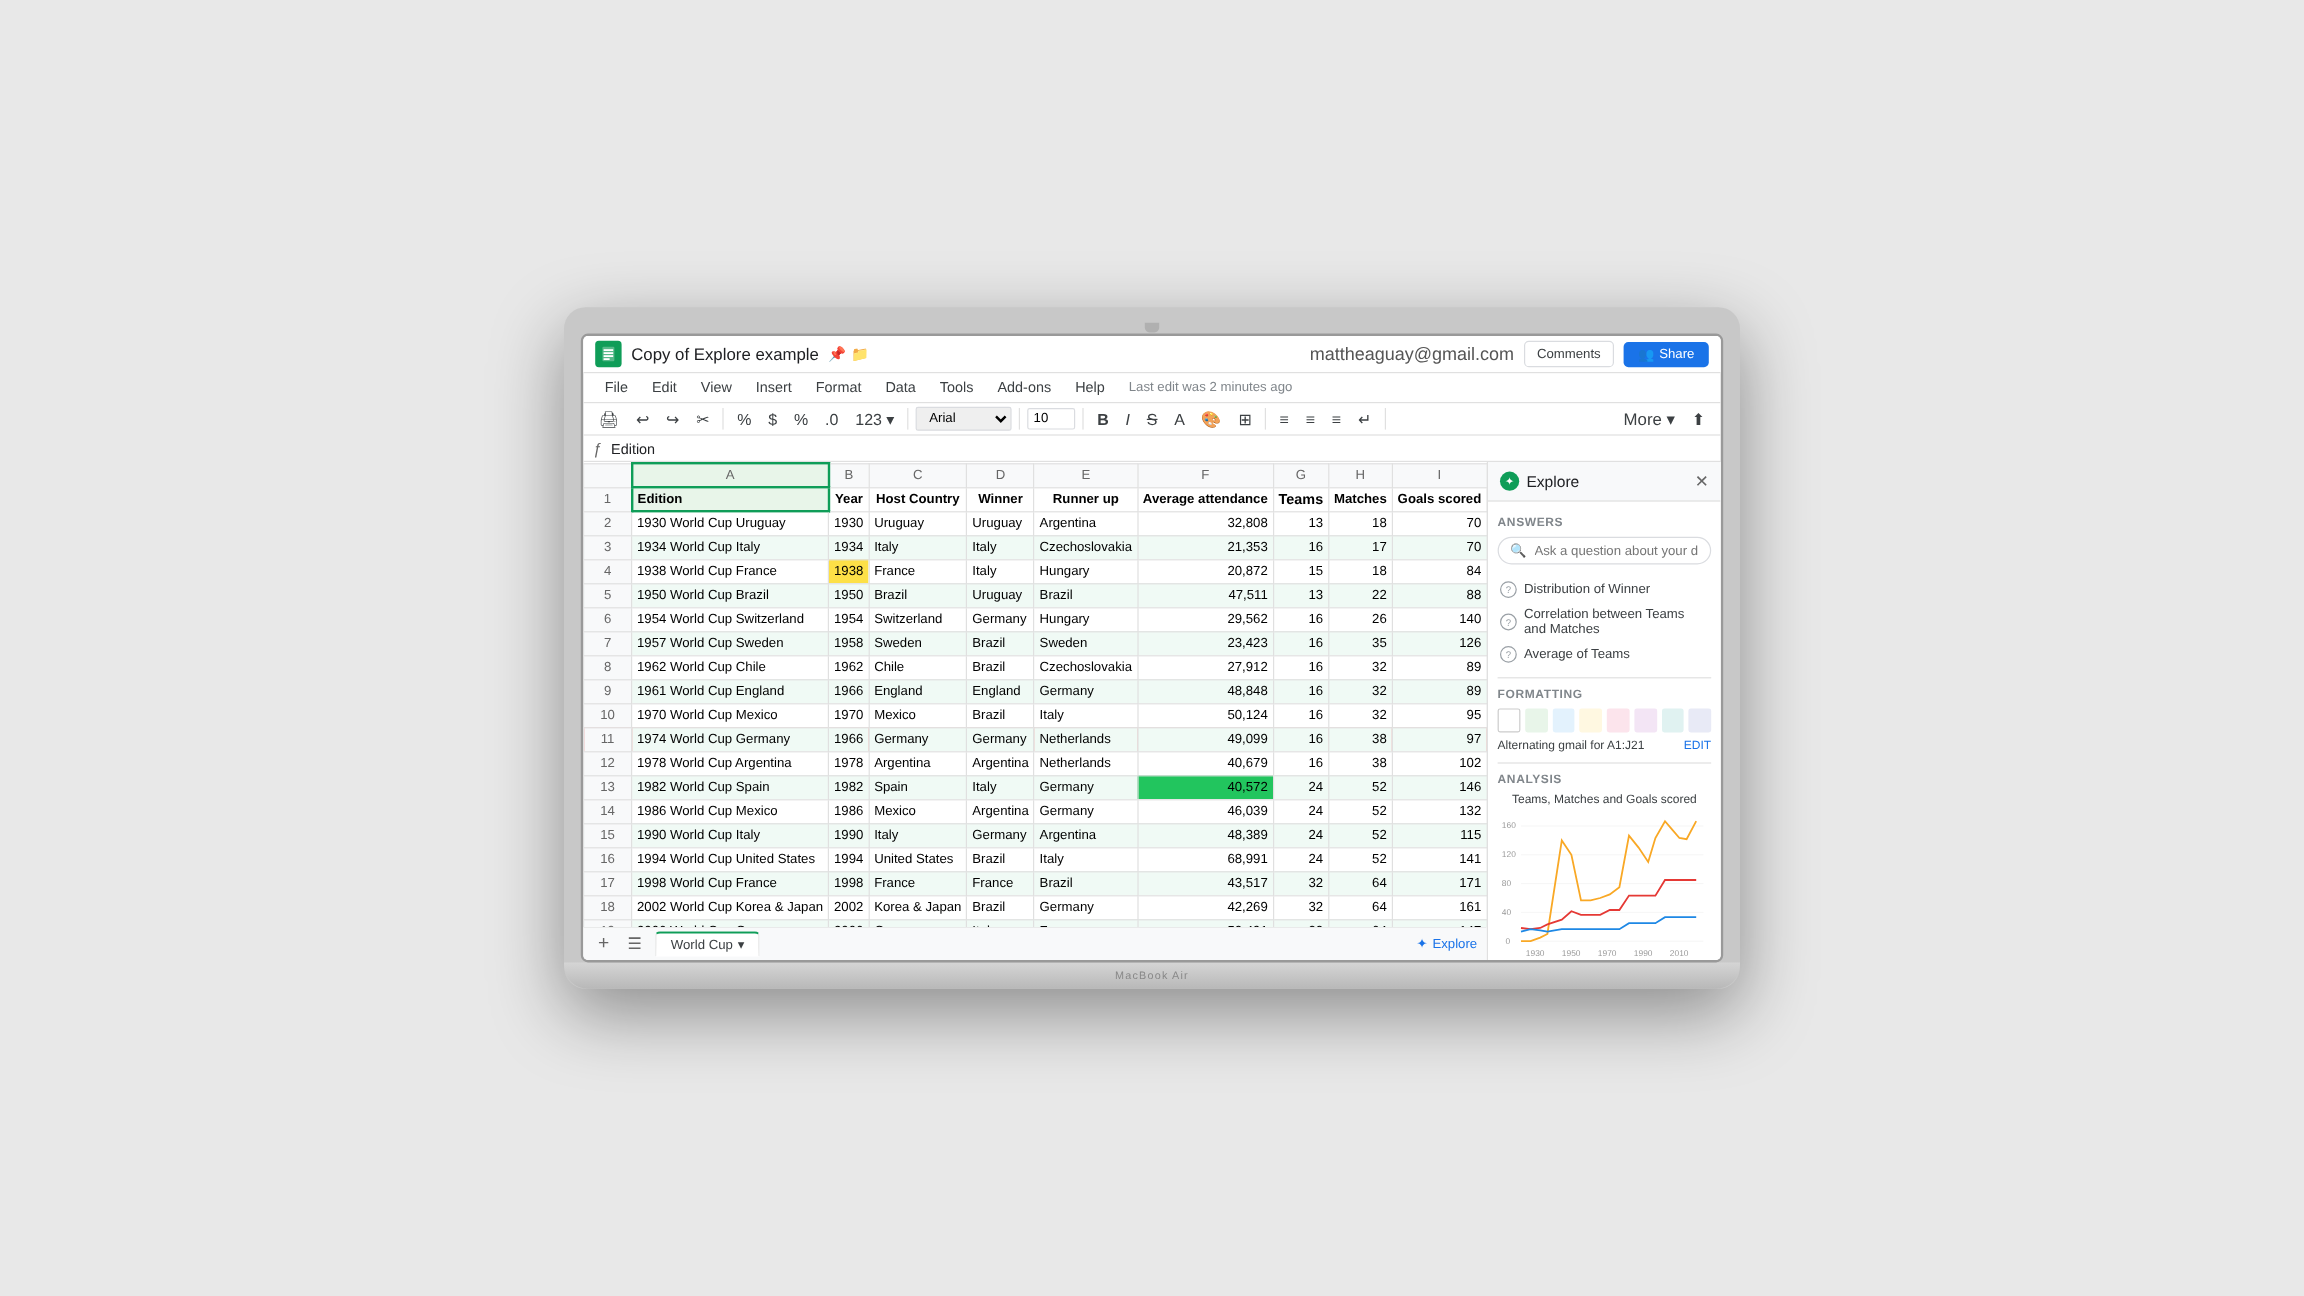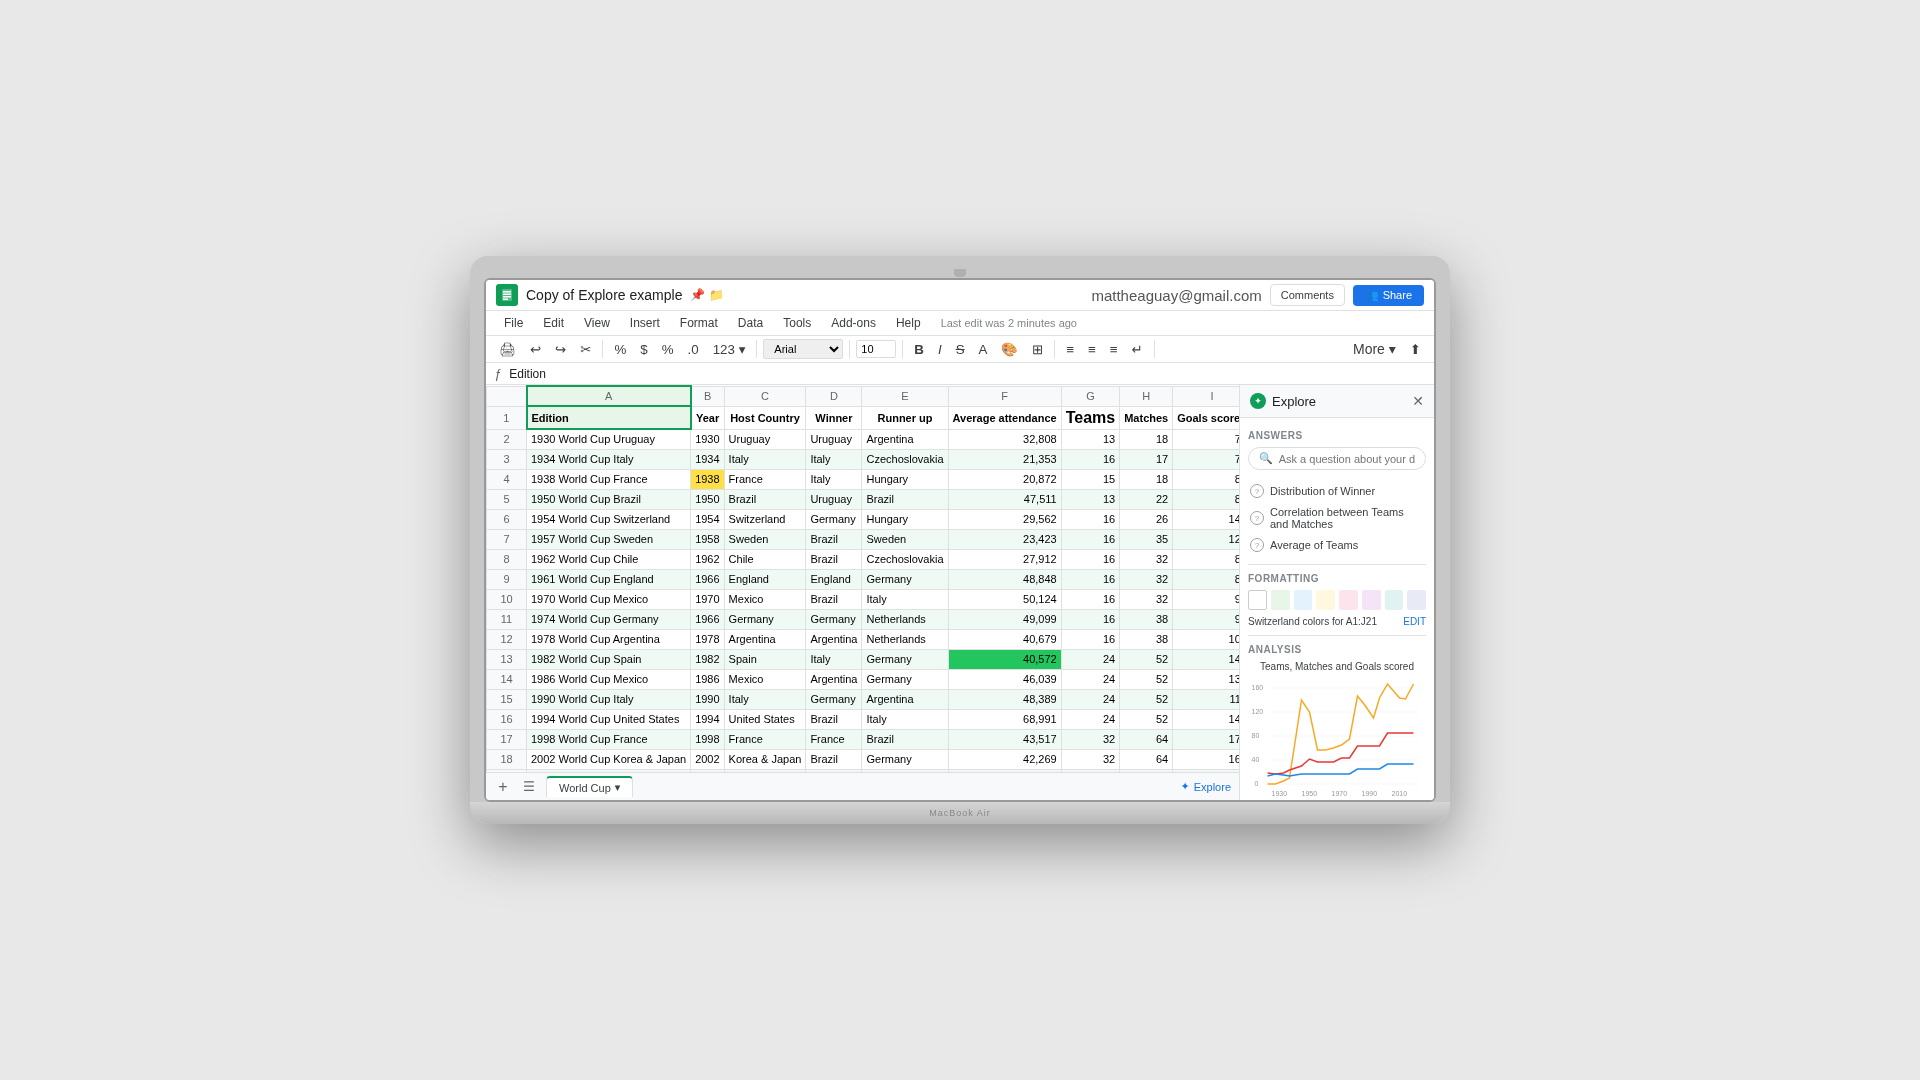--- a/index.html
+++ b/index.html
@@ -610,21 +610,21 @@
                   <th style="width:72px;background:#f8f9fa;font-size:11px;color:#666;text-align:center;font-weight:normal;">J</th>
                 </tr>
                 <tr class="header-row">
                   <td class="row-num">1</td>
                   <td style="background:#e8f5e9;border:2px solid #0f9d58;font-weight:600;font-size:11px;">Edition</td>
                   <td style="font-weight:600;font-size:11px;text-align:center;">Year</td>
                   <td style="font-weight:600;font-size:11px;text-align:center;">Host Country</td>
                   <td style="font-weight:600;font-size:11px;text-align:center;">Winner</td>
                   <td style="font-weight:600;font-size:11px;text-align:center;">Runner up</td>
                   <td style="font-weight:600;font-size:11px;text-align:center;">Average attendance</td>
-                  <td style="font-weight:600;font-size:16px;text-align:center;">Teams</td>
+                  <td style="font-weight:600;font-size:12px;text-align:center;">Teams</td>
                   <td style="font-weight:600;font-size:11px;text-align:center;">Matches</td>
                   <td style="font-weight:600;font-size:11px;text-align:right;">Goals scored</td>
                   <td style="font-weight:600;font-size:11px;text-align:center;">Average goals</td>
                 </tr>
               </thead>
               <tbody id="table-body">
               <tr style="background: rgb(255, 255, 255);">
       <td class="row-num">2</td>
       <td style="background:#ffffff">1930 World Cup Uruguay</td>
       <td class="center" style="background:#ffffff">1930</td>
@@ -916,21 +916,21 @@
               <div class="swatch" style="background:#e8f5e9;"></div>
               <div class="swatch" style="background:#e3f2fd;"></div>
               <div class="swatch" style="background:#fff8e1;"></div>
               <div class="swatch" style="background:#fce4ec;"></div>
               <div class="swatch" style="background:#f3e5f5;"></div>
               <div class="swatch" style="background:#e0f2f1;"></div>
               <div class="swatch" style="background:#e8eaf6;"></div>
             </div>
 
             <div class="formatting-info">
-              <span>Switzerland colors for A1:J21</span>
+              <span>Alternating gmail for A1:J21</span>
               <span class="edit-link">EDIT</span>
             </div>
 
             <div class="section-divider"></div>
 
             <div class="section-title">ANALYSIS</div>
 
             <div class="chart-title">Teams, Matches and Goals scored</div>
 
             <div class="chart-container">

